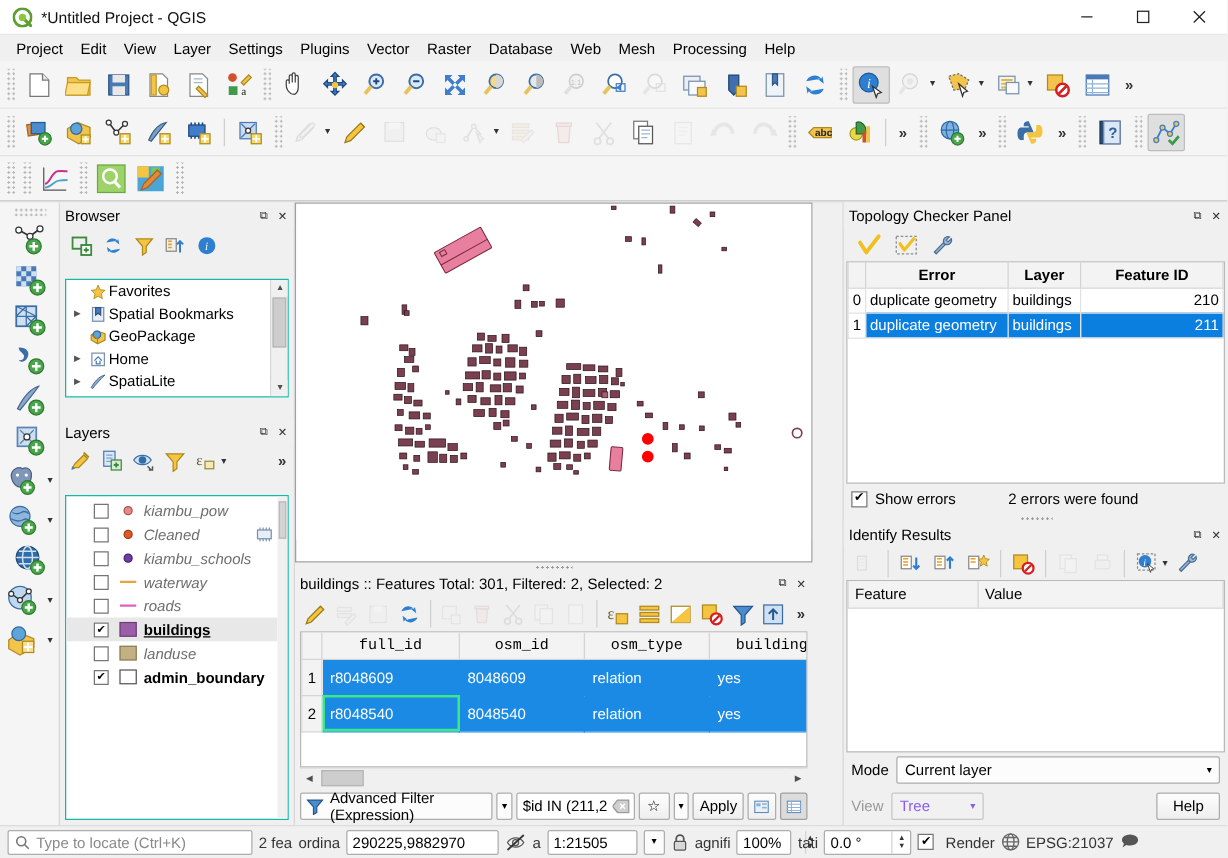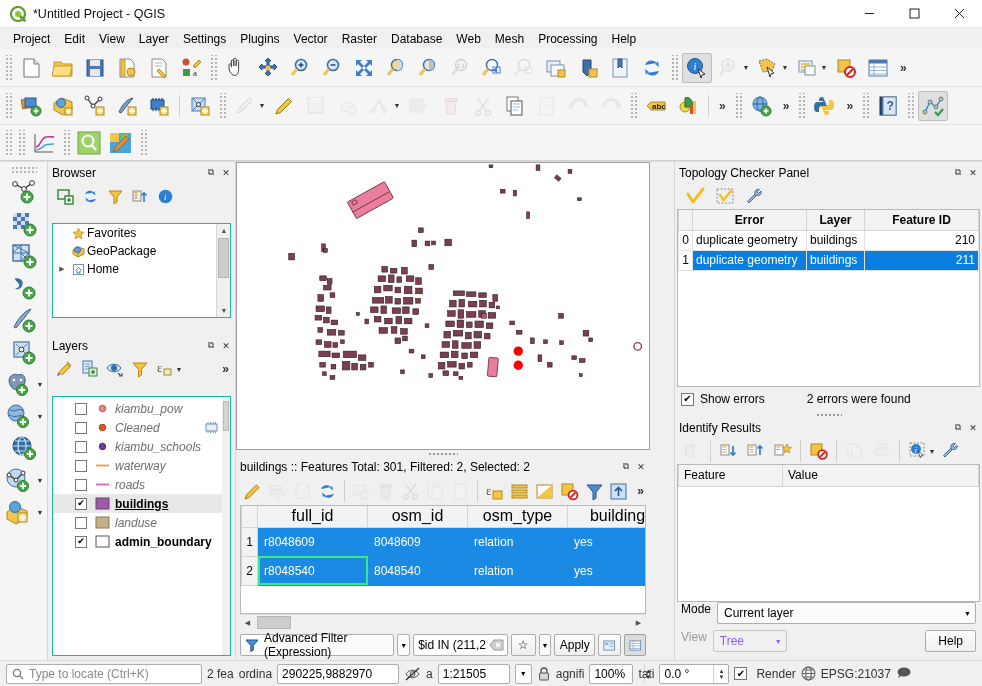--- a/index.html
+++ b/index.html
@@ -190,22 +190,23 @@
     border: 1px solid transparent; border-radius: 2px;
   }
   .at-btn.disabled { opacity: 0.35; }
   .attr-table-wrap {
     flex: 1 1 auto; margin: 0 4px 0 4px; border: 1px solid #b9b9b9;
     background: #fff; overflow: hidden; position: relative; min-height: 0;
   }
   table.attr { border-collapse: collapse; width: 100%; table-layout: fixed; }
   table.attr th {
     background: #f3f3f3; border: 1px solid #d4d4d4; border-top: none;
-    height: 21px; font-weight: normal; font-size: 16px; text-align: center;
+    height: 21px; font-weight: normal; font-size: 12px; text-align: center;
     padding: 0 4px;
+    font-family: Liberation Mono, monospace;
   }
   table.attr th.rowhdr { width: 16px; background: #f3f3f3; }
   table.attr td {
     border: 1px solid #e2e2e2; height: 29px; font-size: 12px;
     padding: 0 6px; overflow: hidden; white-space: nowrap;
   }
   table.attr td.rowhdr {
     background: #f3f3f3; text-align: center; width: 16px; padding: 0;
     color: #000; border-color: #d4d4d4;
   }
@@ -274,21 +275,21 @@
     margin-right: 6px; display: inline-flex; align-items: center; justify-content: center;
     font-size: 10px; line-height: 1;
   }
   .ir-toolbar { height: 26px; display: flex; align-items: center; padding-left: 4px; }
   .ir-table-wrap { margin: 0 2px; flex: 1 1 auto; border: 1px solid #b9b9b9; background: #fff; min-height: 0;}
   table.ir { border-collapse: collapse; width: 100%; table-layout: fixed; }
   table.ir th {
     background: #f3f3f3; border: 1px solid #d4d4d4; border-top: none;
     height: 21px; font-weight: normal; font-size: 12px; text-align: left; padding-left: 5px;
   }
-  .mode-row { height: 28px; display: flex; align-items: flex-start; padding: 0 6px; gap: 6px; }
+  .mode-row { height: 28px; display: flex; align-items: center; padding: 13px 6px; gap: 6px; }
   .combo {
     height: 22px; flex: 1 1 auto; border: 1px solid #adadad;
     background: #fcfcfc; border-radius: 2px; display: flex; align-items: center;
     padding: 0 4px 0 6px; font-size: 12px;
   }
   .combo .cval { flex: 1 1 auto; }
   .combo.dis { color: #8b5cf6; background: #f1f1f1; border-color: #c6c6c6; flex: 0 0 74px; }
   .lbl-dis { color: #9a9a9a; }
 
   
@@ -964,39 +965,58 @@
           <div class="tree-row">
             <span class="expander"></span>
             <span class="ticon">
               <svg width="13" height="13" viewBox="0 0 13 13">
                   <path d="M6.5 1 L8 4.8 L12 5.2 L9 8 L9.9 12 L6.5 9.9 L3.1 12 L4 8 L1 5.2 L5 4.8 z" fill="#f5c542" stroke="#b08a1e" stroke-width="0.7"></path>
                 </svg>
             </span>
             <span>Favorites</span>
           </div>
           <div class="tree-row">
+            <span class="expander">▶</span>
+            <span class="ticon">
+              <svg width="13" height="13" viewBox="0 0 13 13">
+                  <rect x="2" y="1" width="9" height="11" fill="#e8eef5" stroke="#7a91ab"></rect>
+                  <path d="M4.5 1 h4 v6 l-2 -1.5 l-2 1.5 z" fill="#4a7ab5" stroke="#2e5585"></path>
+                </svg>
+            </span>
+            <span>Spatial Bookmarks</span>
+          </div>
+          <div class="tree-row">
             <span class="expander"></span>
             <span class="ticon">
               <svg width="13" height="13" viewBox="0 0 13 13">
                   <path d="M1 5 l5 -3 l6 2 v5 l-6 3 l-5 -3 z" fill="#f3c44b" stroke="#b08a1e"></path>
                   <circle cx="5.5" cy="4.8" r="3" fill="#5fa3d9" stroke="#2d6ba3"></circle>
                   <path d="M1 5 l5 3 v4" fill="none" stroke="#b08a1e"></path>
                 </svg>
             </span>
             <span>GeoPackage</span>
           </div>
           <div class="tree-row">
             <span class="expander">▶</span>
             <span class="ticon">
               <svg width="13" height="13" viewBox="0 0 13 13">
                   <rect x="1.5" y="1.5" width="10" height="10" fill="#fff" stroke="#7a91ab"></rect>
                   <path d="M3.5 7.5 L6.5 4.5 L9.5 7.5 M5 7.5 v2.5 h3 v-2.5" fill="none" stroke="#4a7ab5" stroke-width="1"></path>
                 </svg>
             </span>
             <span>Home</span>
+          </div>
+          <div class="tree-row">
+            <span class="expander">▶</span>
+            <span class="ticon">
+              <svg width="13" height="13" viewBox="0 0 13 13">
+                  <path d="M1 11 C3 7 7 2 12 1 C8 5 5 8 2 12 z" fill="#8aa8cc" stroke="#42618a" stroke-width="0.7"></path>
+                </svg>
+            </span>
+            <span>SpatiaLite</span>
           </div>
         </div>
         <div class="tree-scroll">
           <div class="sb-arrow">▲</div>
           <div class="sb-thumb" style="top:14px;height:40px;"></div>
           <div class="sb-arrow" style="position:absolute;bottom:0;">▼</div>
         </div>
       </div>
 
       <div class="panel-title" style="margin-top:3px;">

